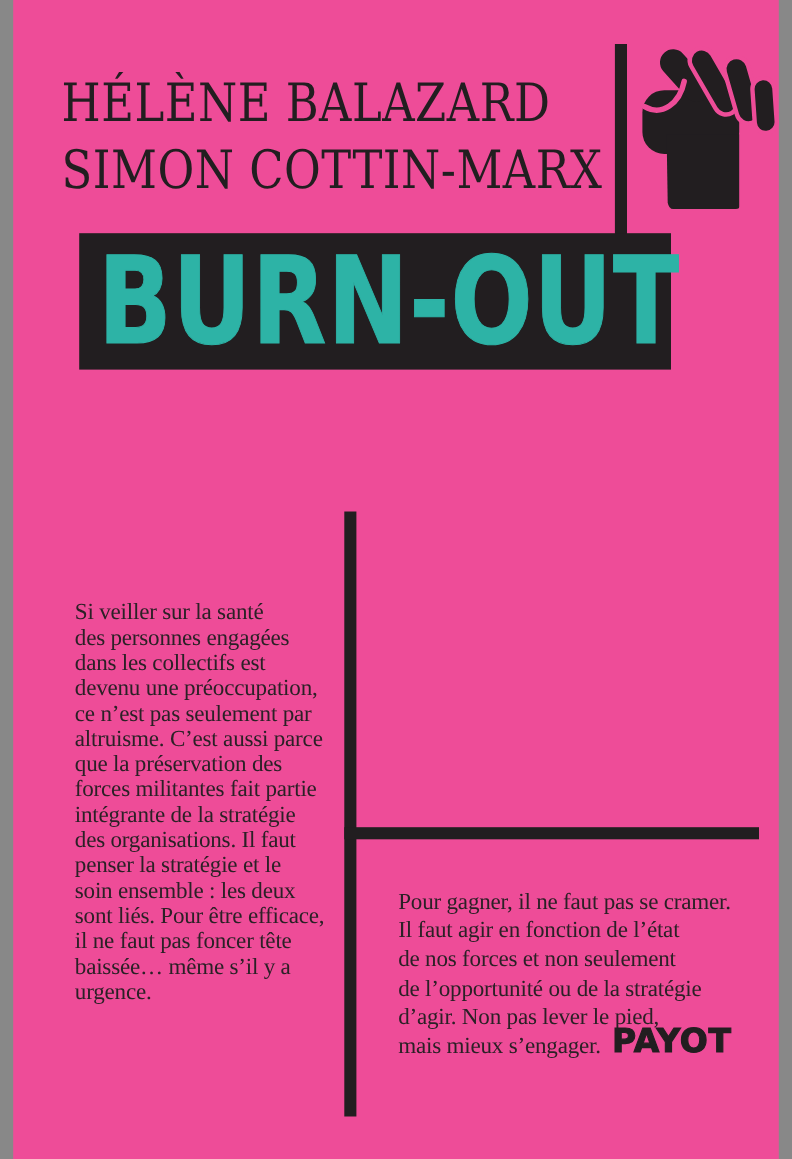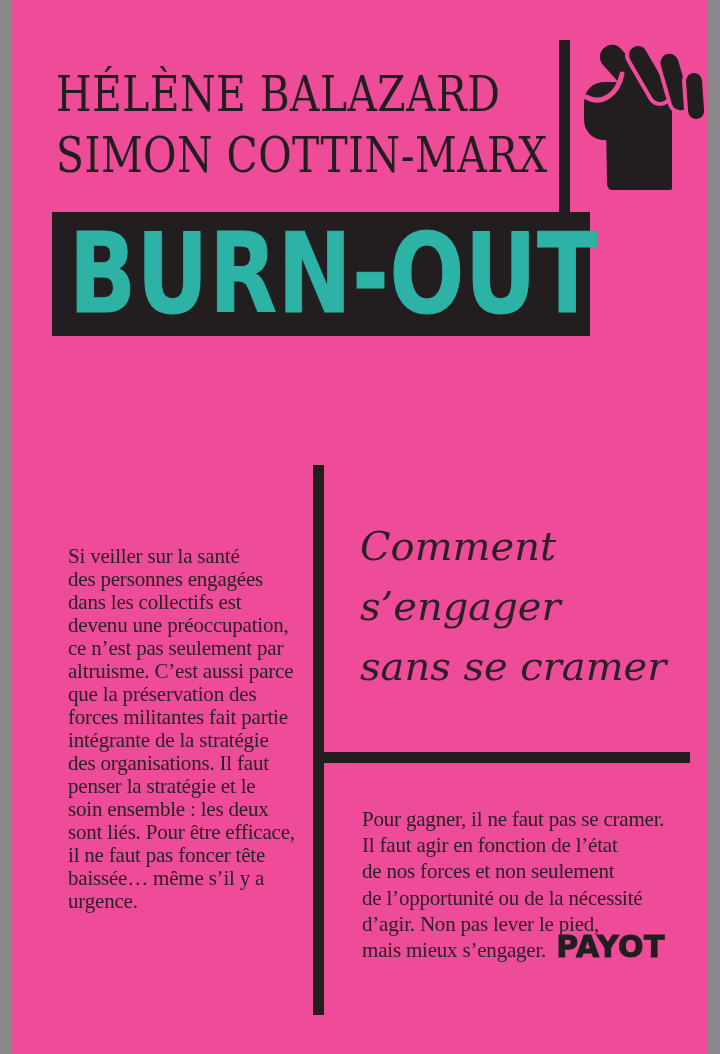--- a/index.html
+++ b/index.html
@@ -30,21 +30,21 @@
     font-family:"DejaVu Serif",serif;
     font-size:48px;line-height:61px;
     color:var(--ink);
     transform:scaleX(0.85);
     transform-origin:0 0;
     white-space:nowrap;
     letter-spacing:0.5px;
   }
   .banner{
     position:absolute;background:var(--ink);
-    display:flex;align-items:center;
+    display:flex;align-items:center;margin-left:20px;
   }
   .banner1{left:40px;top:212px;width:538px;height:124px;}
   .banner2{left:195px;top:336px;width:486px;height:129px;}
   .title-text{
     display:inline-block;
     font-family:"DejaVu Sans",sans-serif;
     font-weight:bold;
     font-size:110px;line-height:110px;
     color:var(--teal);
     -webkit-text-stroke:1px var(--teal);
@@ -129,23 +129,20 @@
   </div>
 
   <div class="banner banner1">
     <span class="title-text">BURN-OUT</span>
   </div>
 
 
   <div class="vrule"></div>
   <div class="hrule"></div>
 
-  <div class="subtitle">Comment
-s’engager
-sans se cramer</div>
 
   <div class="para para-left">Si veiller sur la santé
 des personnes engagées
 dans les collectifs est
 devenu une préoccupation,
 ce n’est pas seulement par
 altruisme. C’est aussi parce
 que la préservation des
 forces militantes fait partie
 intégrante de la stratégie
@@ -153,19 +150,19 @@
 penser la stratégie et le
 soin ensemble : les deux
 sont liés. Pour être efficace,
 il ne faut pas foncer tête
 baissée… même s’il y a
 urgence.</div>
 
   <div class="para para-right">Pour gagner, il ne faut pas se cramer.
 Il faut agir en fonction de l’état
 de nos forces et non seulement
-de l’opportunité ou de la nécessité
+de l’opportunité ou de la stratégie
 d’agir. Non pas lever le pied,
 mais mieux s’engager.</div>
 
   <div class="publisher">PAYOT</div>
 
 </div>
 
 </body></html>

